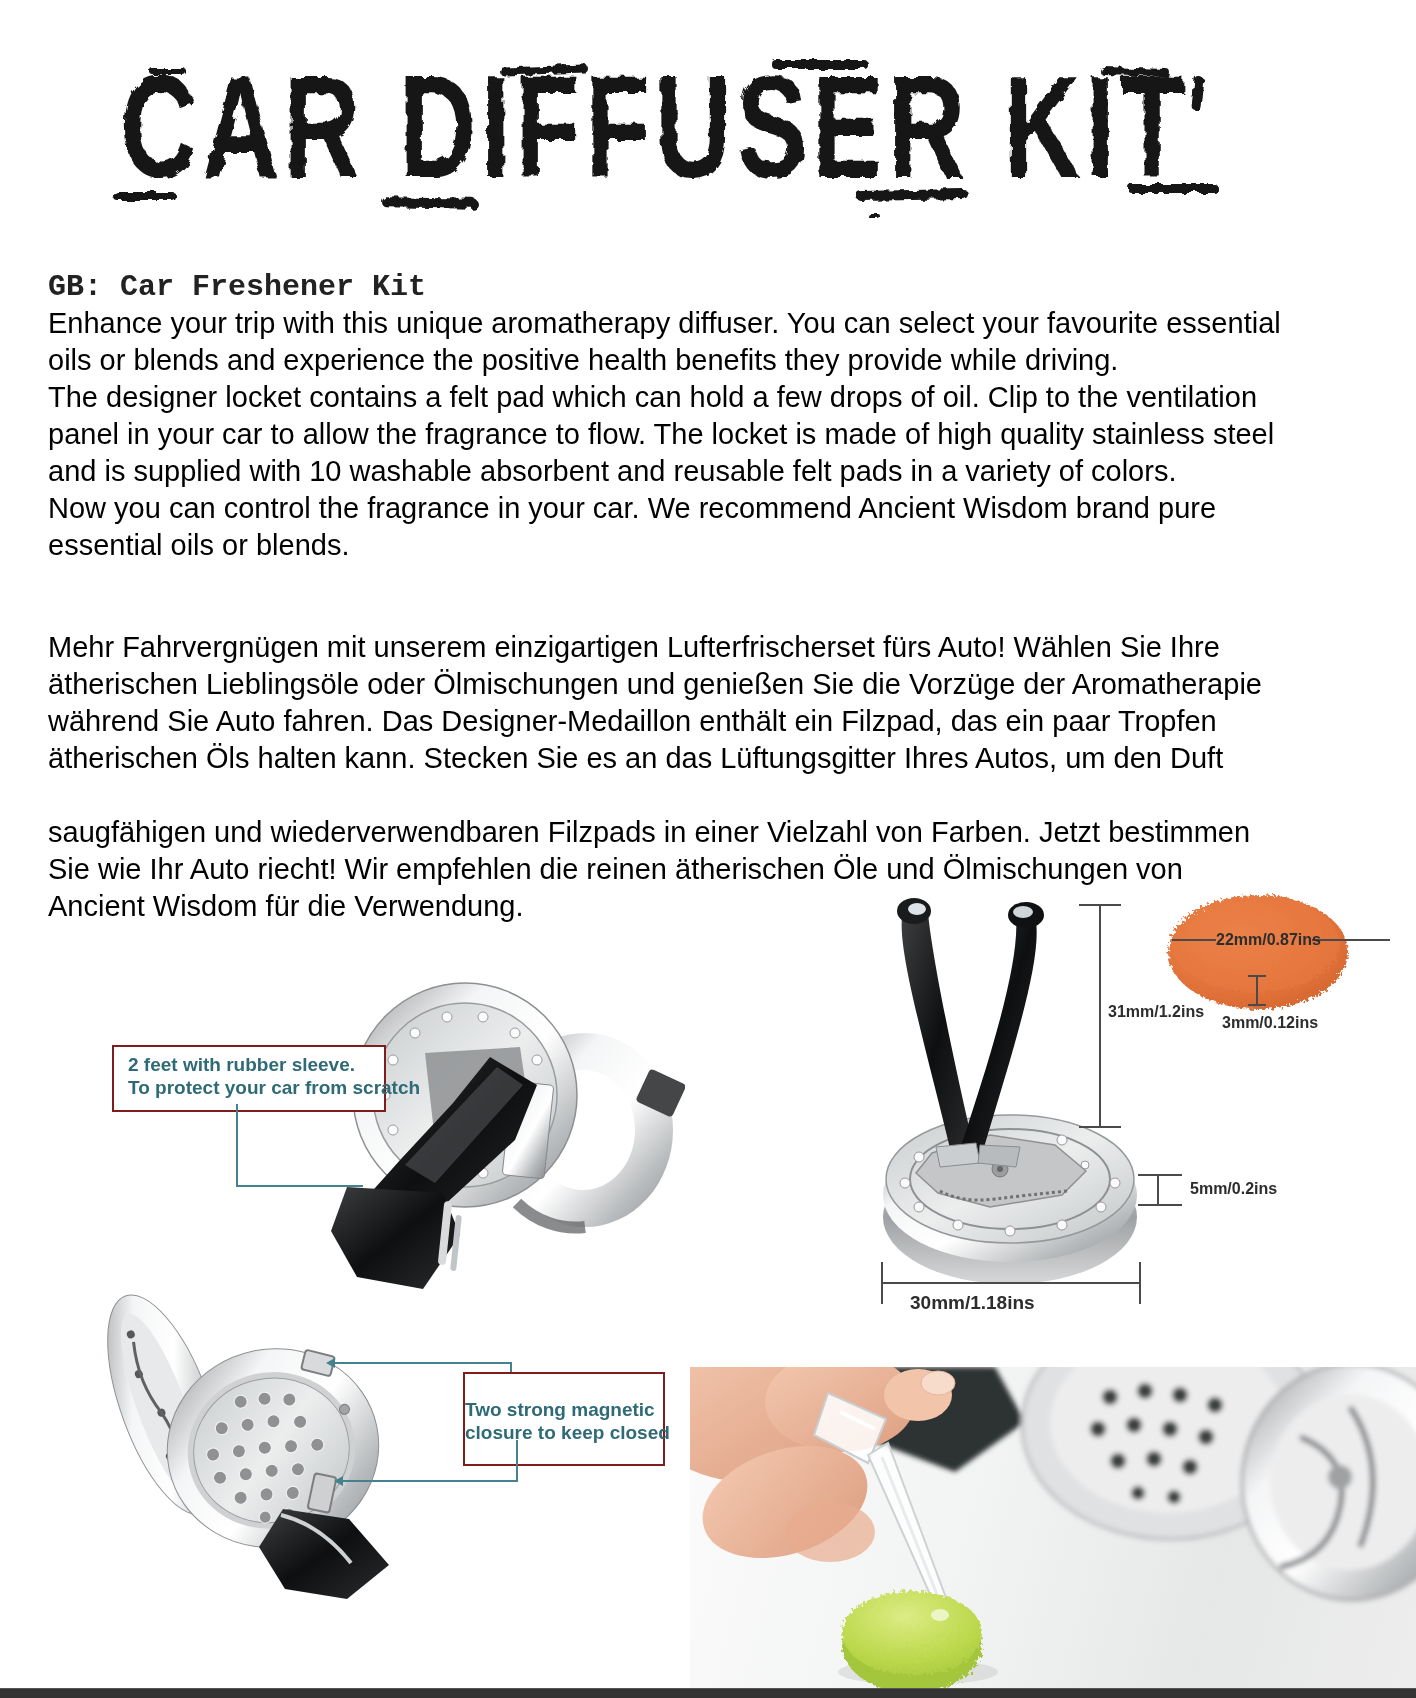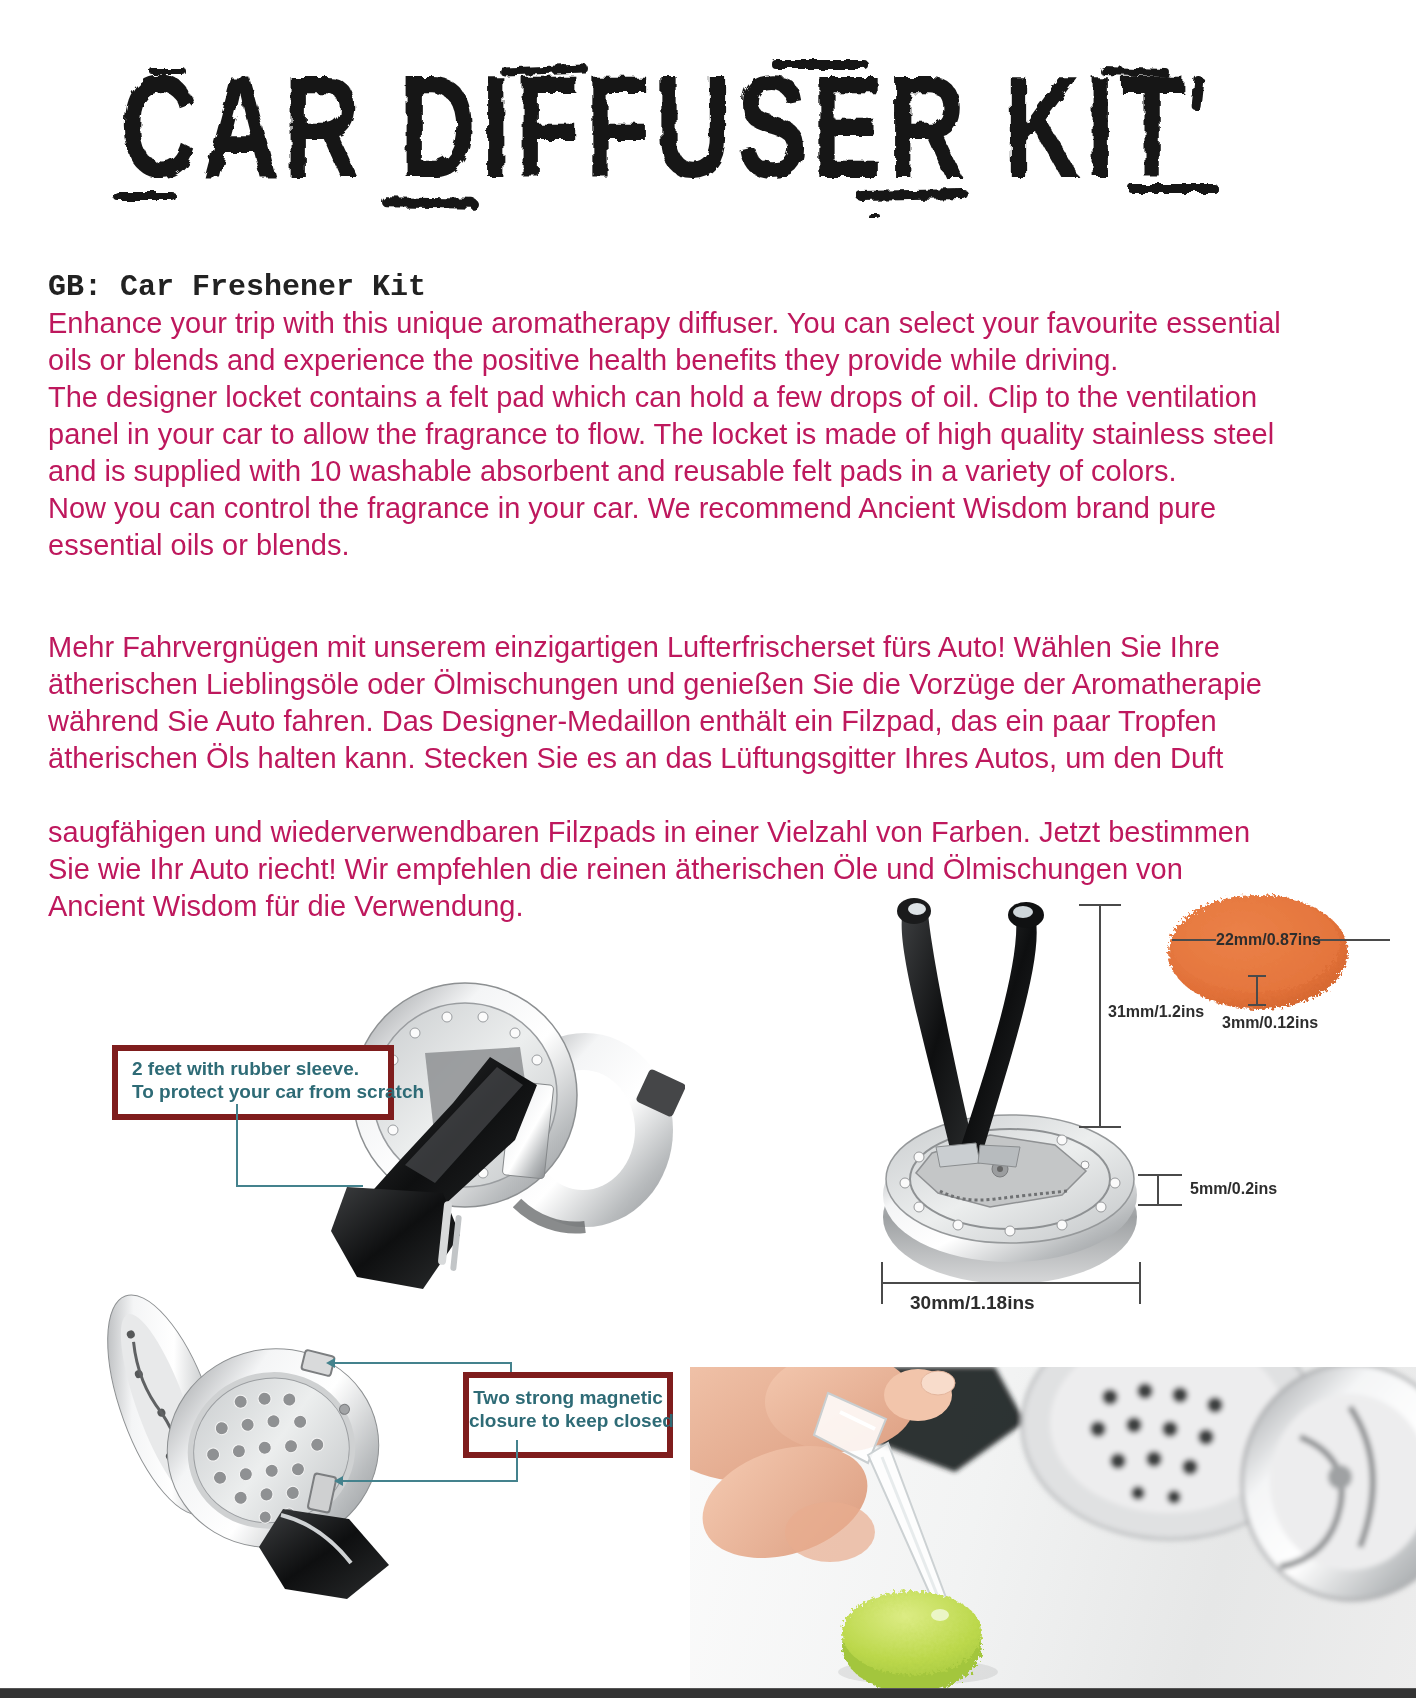--- a/index.html
+++ b/index.html
@@ -2,23 +2,23 @@
 <html><head>
 <meta charset="utf-8">
 <style>
   html,body{margin:0;padding:0;background:#fff;}
   .page{position:relative;width:1416px;height:1698px;background:#fff;overflow:hidden;
         font-family:"Liberation Sans", sans-serif;color:#333;}
   
   .title-svg{position:absolute;left:0;top:28px;width:1416px;height:190px;}
   
   .heading{position:absolute;left:48px;font-size:30px;font-weight:bold;color:#222;white-space:nowrap;font-family:Liberation Mono, monospace;}
-  .bodyline{position:absolute;left:48px;font-size:29px;line-height:37px;color:#be185d;white-space:nowrap;}
-  
-  .callout{position:absolute;border:6px solid #7f1d1d;background:#fff;color:#2e6b76;
+  .bodyline{position:absolute;left:48px;font-size:29px;line-height:37px;color:#000000;white-space:nowrap;}
+  
+  .callout{position:absolute;border:2px solid #7f1d1d;background:#fff;color:#2e6b76;
            font-weight:bold;font-size:19px;line-height:23px;}
   .callout .cl{white-space:nowrap;}
   .c-line{position:absolute;background:#44828d;}
   .c-arrow{position:absolute;width:0;height:0;border-top:5px solid transparent;
            border-bottom:5px solid transparent;border-right:9px solid #44828d;}
   
   .dim{position:absolute;background:#4a4a4a;}
   .dimlabel{position:absolute;font-size:16px;font-weight:bold;color:#2d2d2d;white-space:nowrap;}
   
   .imgsvg{position:absolute;}
@@ -276,21 +276,21 @@
     <path d="M 236 250 q 40 10 70 48" fill="none" stroke="#cfd2d4" stroke-width="4"></path>
   </svg>
 
   <div class="callout" style="left:112px;top:1045px;width:256px;height:57px;padding:6px 0 0 14px">
     <div class="cl">2 feet with rubber sleeve.</div>
     <div class="cl">To protect your car from scratch</div>
   </div>
   <div class="c-line" style="left:236px;top:1104px;width:2px;height:83px"></div>
   <div class="c-line" style="left:236px;top:1185px;width:127px;height:2px"></div>
 
-  <div class="callout" style="left:463px;top:1372px;width:198px;height:66px;padding-top:8px;text-align:center">
+  <div class="callout" style="left:463px;top:1372px;width:198px;height:66px;padding-top:24px;text-align:left">
     <div class="cl">Two strong magnetic</div>
     <div class="cl">closure to keep closed</div>
   </div>
   <div class="c-line" style="left:334px;top:1362px;width:178px;height:2px"></div>
   <div class="c-line" style="left:510px;top:1362px;width:2px;height:10px"></div>
   <div class="c-arrow" style="left:326px;top:1358px"></div>
   <div class="c-line" style="left:342px;top:1480px;width:176px;height:2px"></div>
   <div class="c-line" style="left:516px;top:1440px;width:2px;height:42px"></div>
   <div class="c-arrow" style="left:334px;top:1476px"></div>
 

